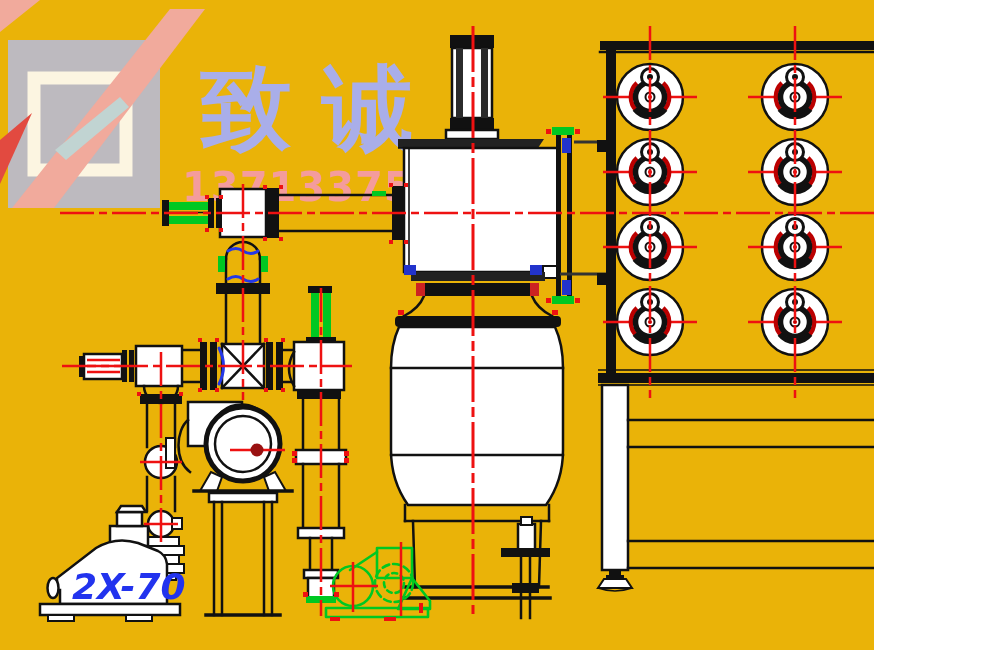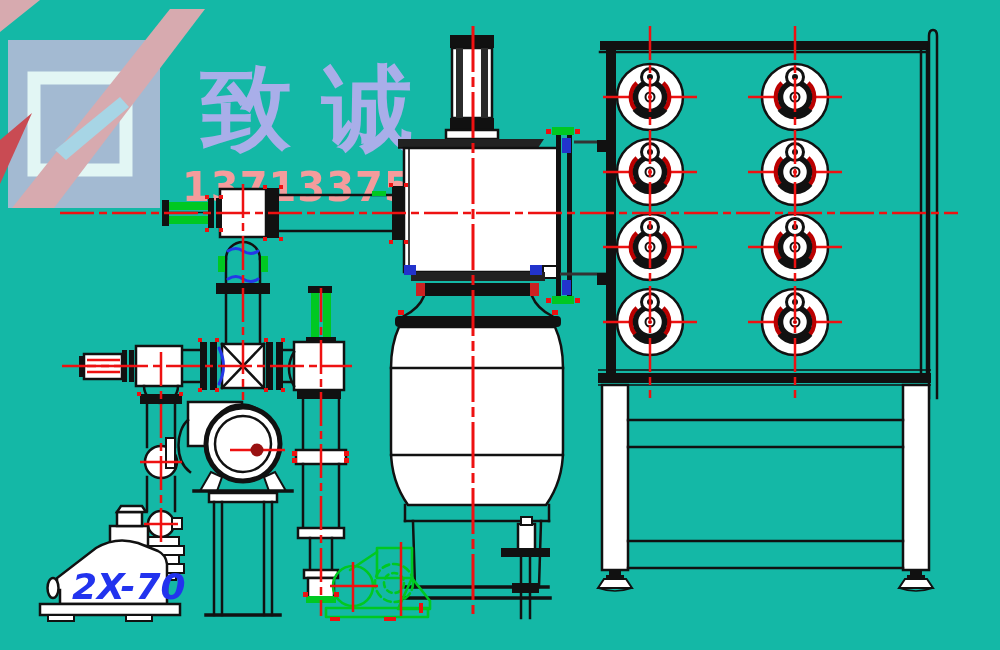--- a/index.html
+++ b/index.html
@@ -1,16 +1,16 @@
 <!DOCTYPE html>
 <html><head>
 <meta charset="utf-8">
 <style>
   html,body{margin:0;padding:0;background:#fff;}
-  #stage{position:relative;width:1000px;height:650px;background:#14b8a6;overflow:hidden;
+  #stage{position:relative;width:874px;height:650px;background:#eab308;overflow:hidden;
          font-family:"Liberation Sans", sans-serif;}
   svg{display:block}
   .k {stroke:#111;stroke-width:2.5;fill:none;stroke-linecap:square}
   .k3{stroke:#111;stroke-width:3.5;fill:none;stroke-linecap:square}
   .k2{stroke:#111;stroke-width:1.6;fill:none}
   .kf{fill:#111;stroke:none}
   .df{fill:#2b2b2b;stroke:none}
   .w {fill:#fff;stroke:#111;stroke-width:2.5}
   .w2{fill:#fff;stroke:#111;stroke-width:2}
   .r {stroke:#e11;stroke-width:2.5;fill:none;stroke-linecap:butt}

